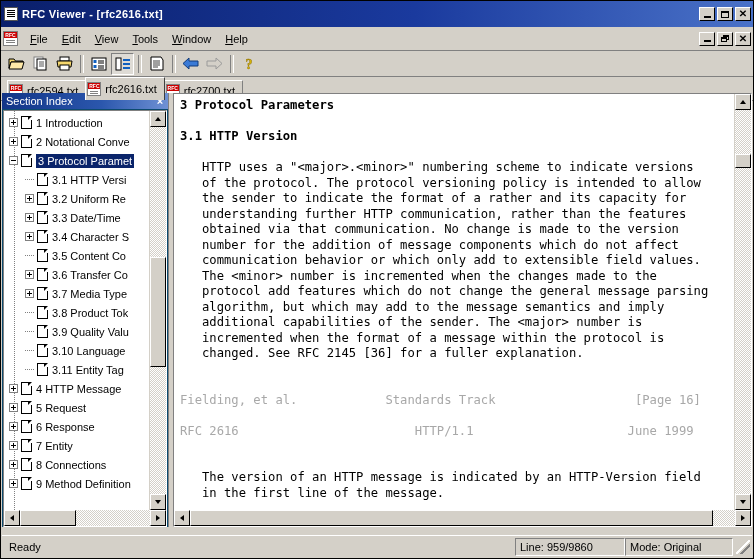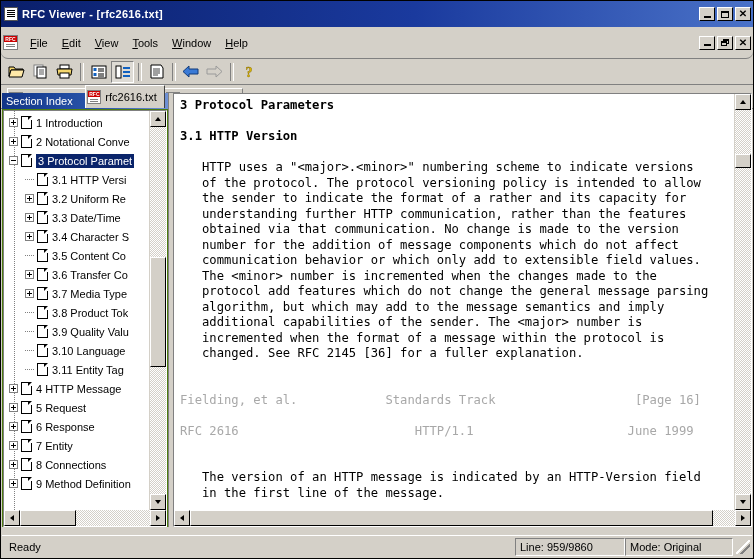--- a/index.html
+++ b/index.html
@@ -59,27 +59,26 @@
   .gl { display:block; }
   .gl-min { width:7px; height:2px; background:#000; margin-top:5px; }
   .gl-max { width:8px; height:7px; border:1px solid #000; border-top-width:2px; box-sizing:border-box; }
   .gl-rest { width:8px; height:7px; position:relative; }
   .gl-rest::before{content:"";position:absolute;left:2px;top:0;width:6px;height:5px;border:1px solid #000;border-top-width:2px;box-sizing:border-box;}
   .gl-rest::after{content:"";position:absolute;left:0;top:2px;width:6px;height:5px;border:1px solid #000;border-top-width:2px;box-sizing:border-box;background:#d4d0c8;}
   .gl-close { font-size: 10px; font-weight: bold; font-family:"Liberation Sans",sans-serif; line-height:10px;}
 
   
   .menubar {
-    height: 32px;
+    height: 24px;
     background: #d4d0c8;
     display: flex; align-items: center;
     border-bottom: 1px solid #808080;
     padding-left: 2px;
     box-sizing: border-box;
-    border-radius: 7px;
   }
   .menu-doc-icon {
     width: 15px; height: 15px; margin-right: 5px; position: relative; flex:none;
     background:#fff; border:1px solid #808080; box-sizing:border-box;
   }
   .menu-doc-icon::before{
     content:"RFC"; position:absolute; top:0px; left:0px; right:0;
     font-size:5px; color:#fff; background:#c00; text-align:center; line-height:6px;
     font-family:"Liberation Sans",sans-serif; font-weight:bold;
   }
@@ -156,21 +155,21 @@
   
   .workarea {
     position: absolute; left: 1px; top: 92px; right: 1px; bottom: 31px;
     display: flex;
     background: #d4d0c8;
   }
 
   
   .dock {
     width: 167px; display: flex; flex-direction: column;
-    background: #4d7c0f;
+    background: #0c4a6e;
     box-sizing: border-box;
     border-right: 1px solid #808080;
   }
   .dock-title {
     height: 16px;
     background: linear-gradient(to right, #113487 0%, #2b57ad 60%, #6f91d4 100%);
     display: flex; align-items: center;
     padding: 0 2px 0 4px; box-sizing: border-box;
   }
   .dock-title span.t {

